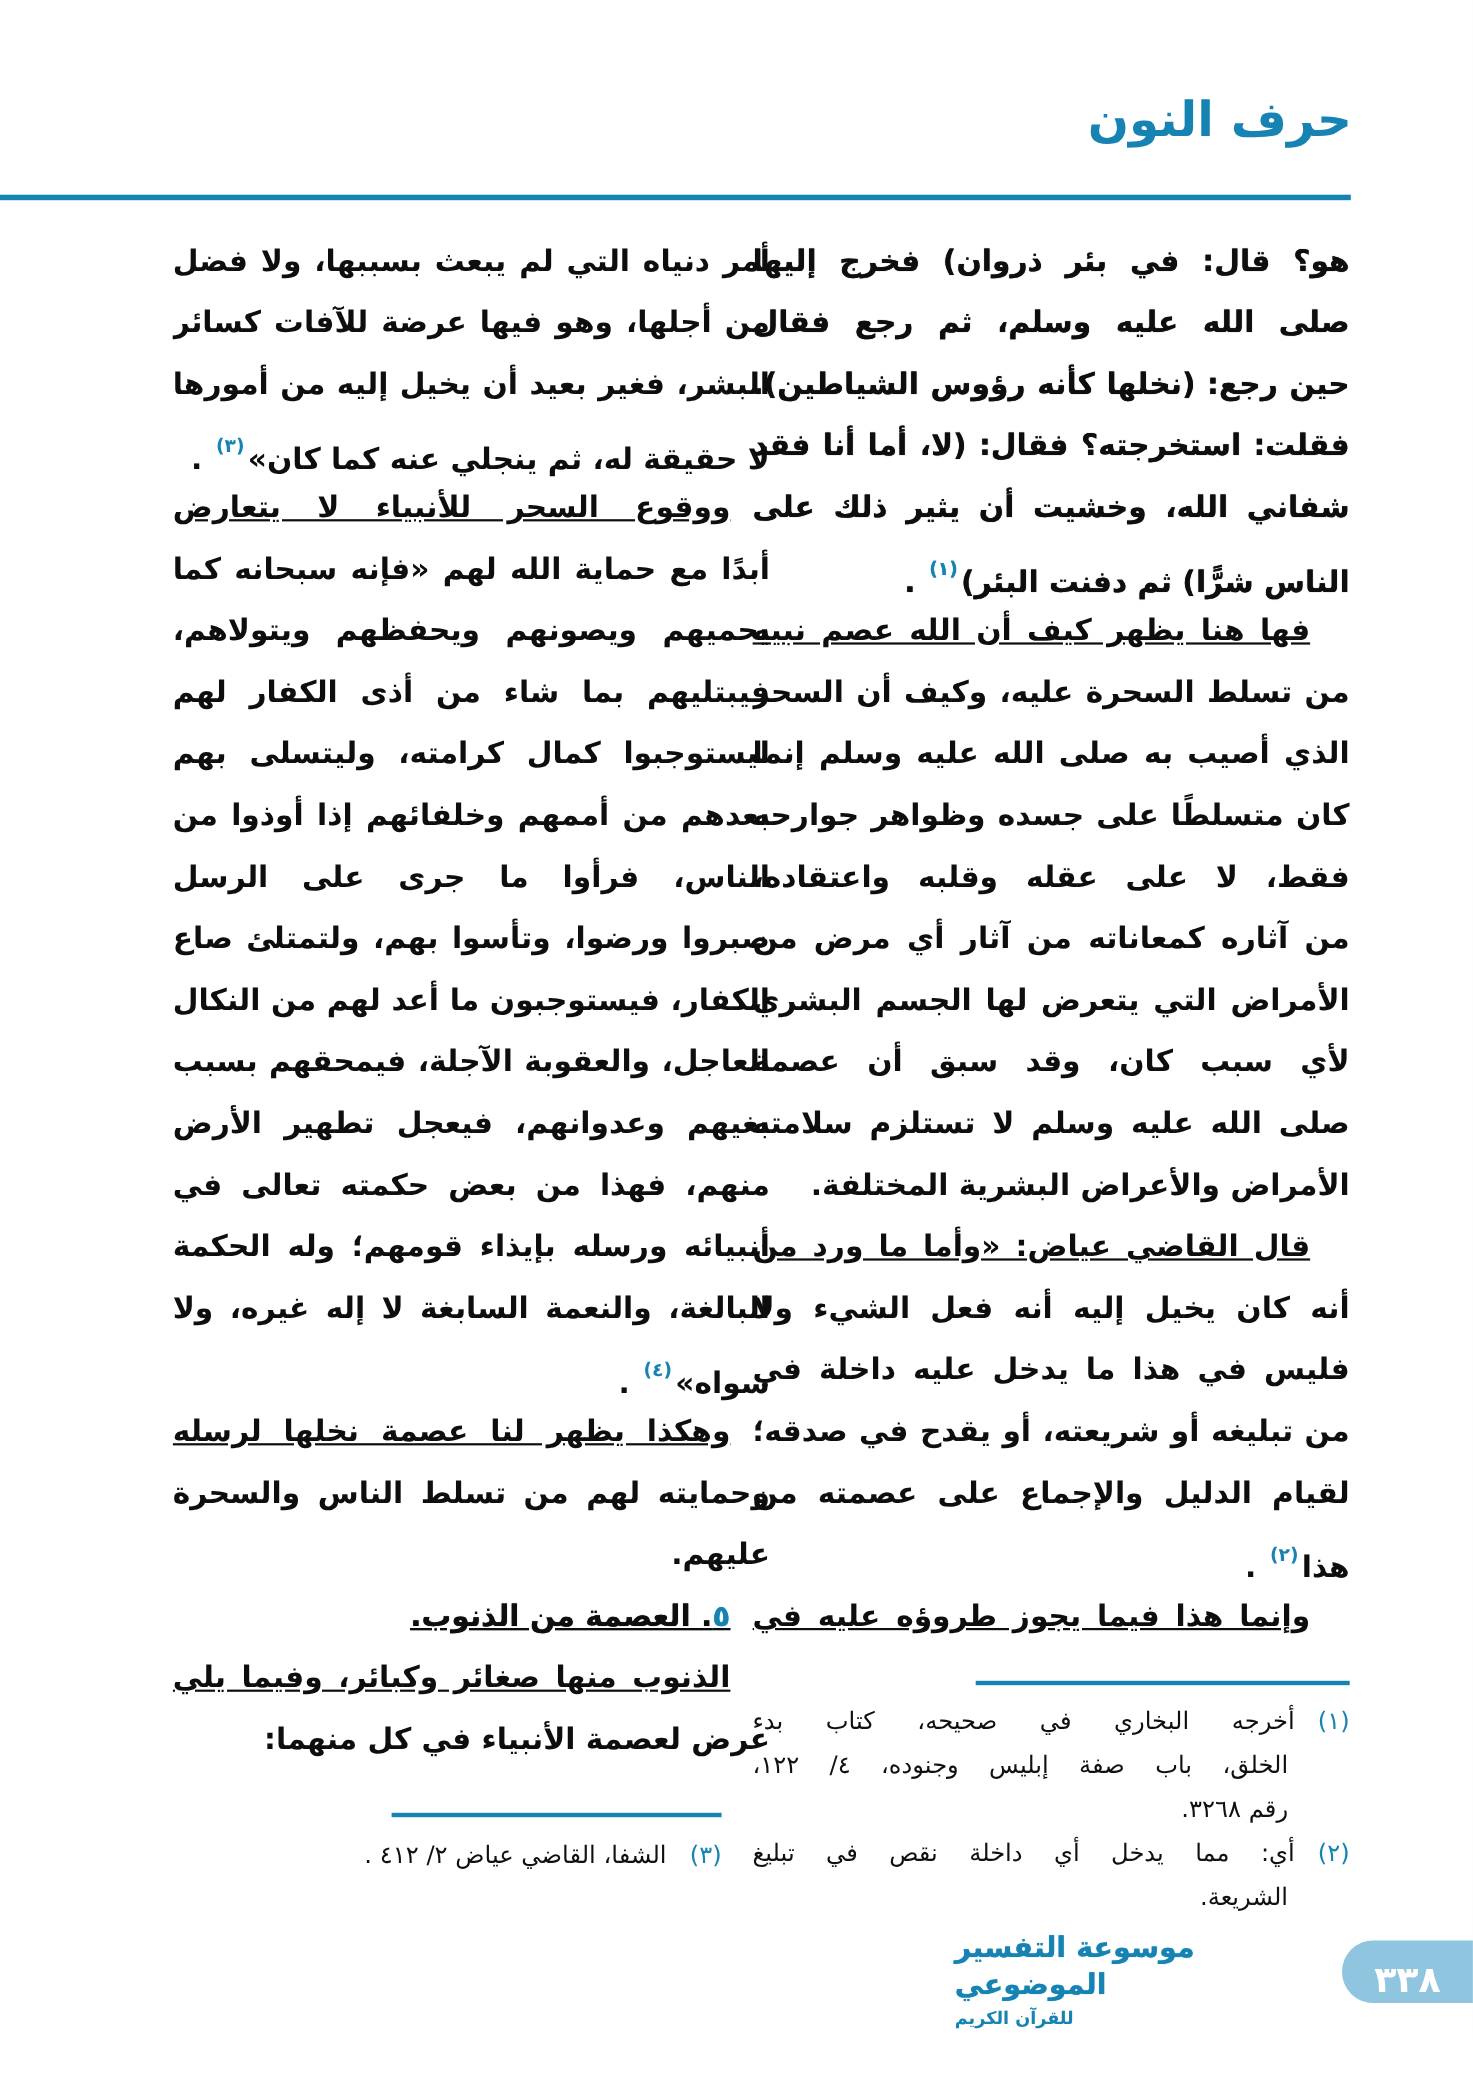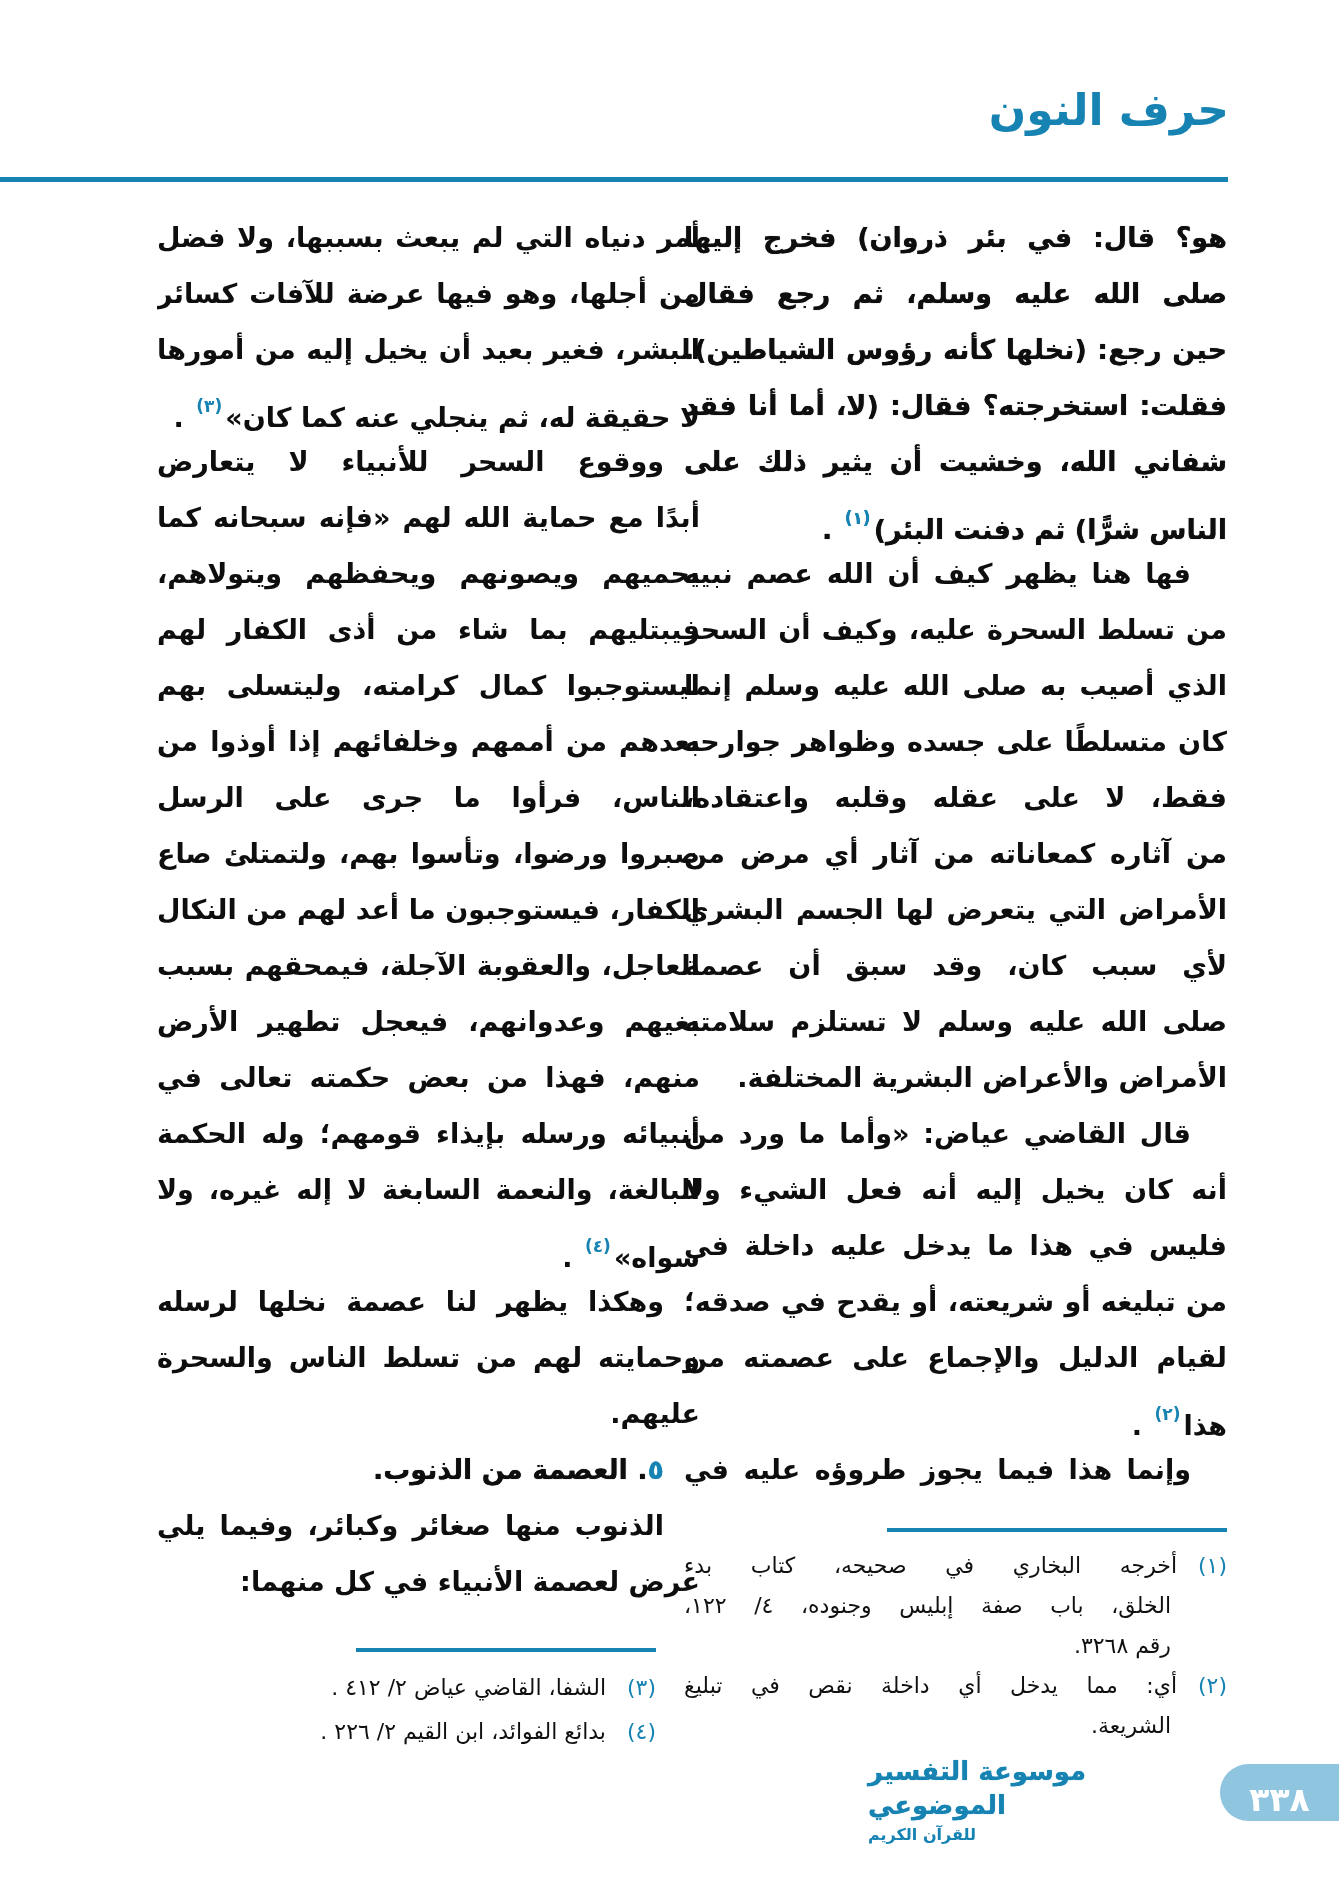--- a/index.html
+++ b/index.html
@@ -32,21 +32,21 @@
   .col{position:absolute;top:210px;width:543px;}
   #col-right{right:112px;}
   #col-left{left:113px;margin-left:44px;}
   .line{
     height:56px;line-height:56px;
     font-size:27px;font-weight:bold;
     text-align:right;
     overflow:visible;white-space:nowrap;
   }
   .line.j{text-align:justify;text-align-last:justify;white-space:normal;overflow:hidden;}
-  .line.ind{padding-right:36px;}
+  .line.ind{padding-right:36px;text-decoration:underline;}
   .line.xb{text-shadow:0 0 0.7px currentColor;}
   .line.head{text-shadow:0 0 0.7px currentColor;}
   .hnum{color:var(--accent);}
   .sup{
     font-size:17px;color:var(--accent);font-weight:bold;
     vertical-align:15px;margin:0 3px;
   }
   
   .fnblock{position:absolute;width:543px;font-weight:normal;}
   #fn-right{top:1528px;right:112px;}
@@ -146,21 +146,20 @@
   <div class="fline j"><span class="fnum">(١)</span>أخرجه البخاري في صحيحه، كتاب بدء</div>
       <div class="fline j">الخلق، باب صفة إبليس وجنوده، ٤/ ١٢٢،</div>
       <div class="fline">رقم ٣٢٦٨.</div>
       <div class="fline j"><span class="fnum">(٢)</span>أي: مما يدخل أي داخلة نقص في تبليغ</div>
       <div class="fline">الشريعة.</div>
     </div>
 
   <div class="fnblock" id="fn-left">
     <div class="fn-rule"></div>
   <div class="fline"><span class="fnum">(٣)</span>الشفا، القاضي عياض ٢/ ٤١٢ .</div>
-      <div class="fline"><span class="fnum">(٤)</span>بدائع الفوائد، ابن القيم ٢/ ٢٢٦ .</div>
     </div>
 
   <div id="logo">
     <div class="l1">موسوعة التفسير الموضوعي</div>
     <div class="l2">للقرآن الكريم</div>
   </div>
 
   <div id="page-badge">٣٣٨</div>
 
 </div>

